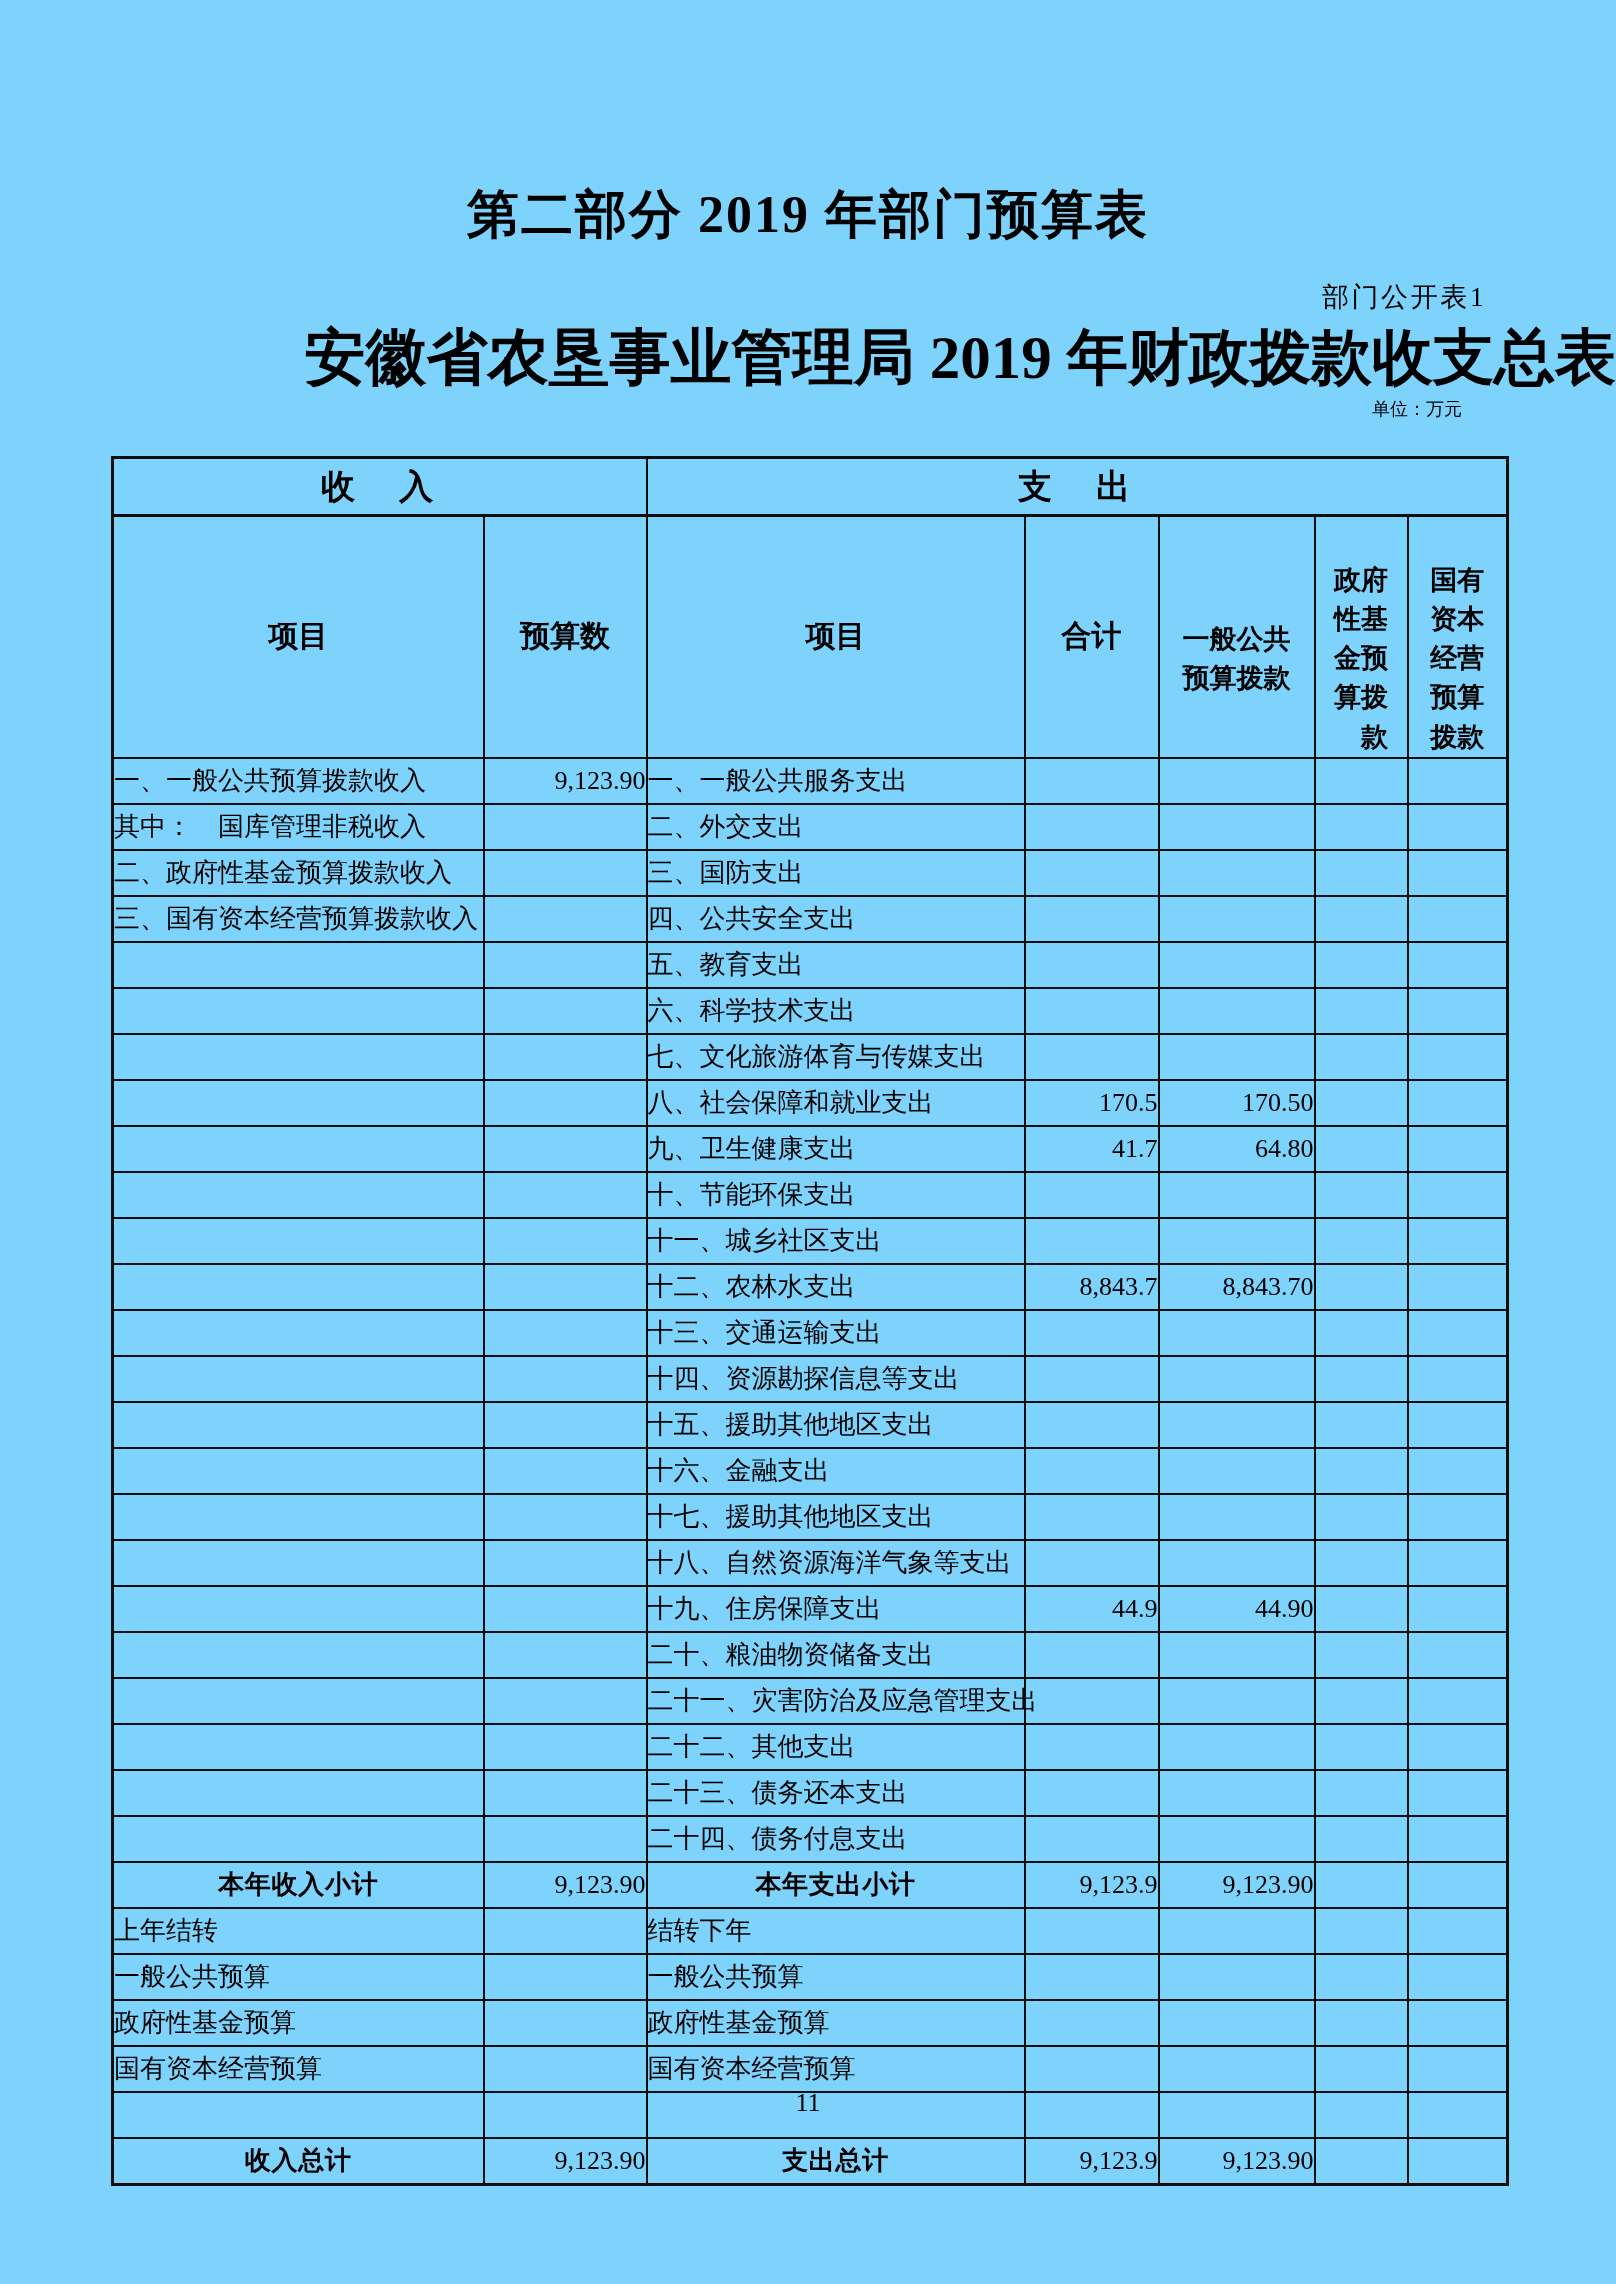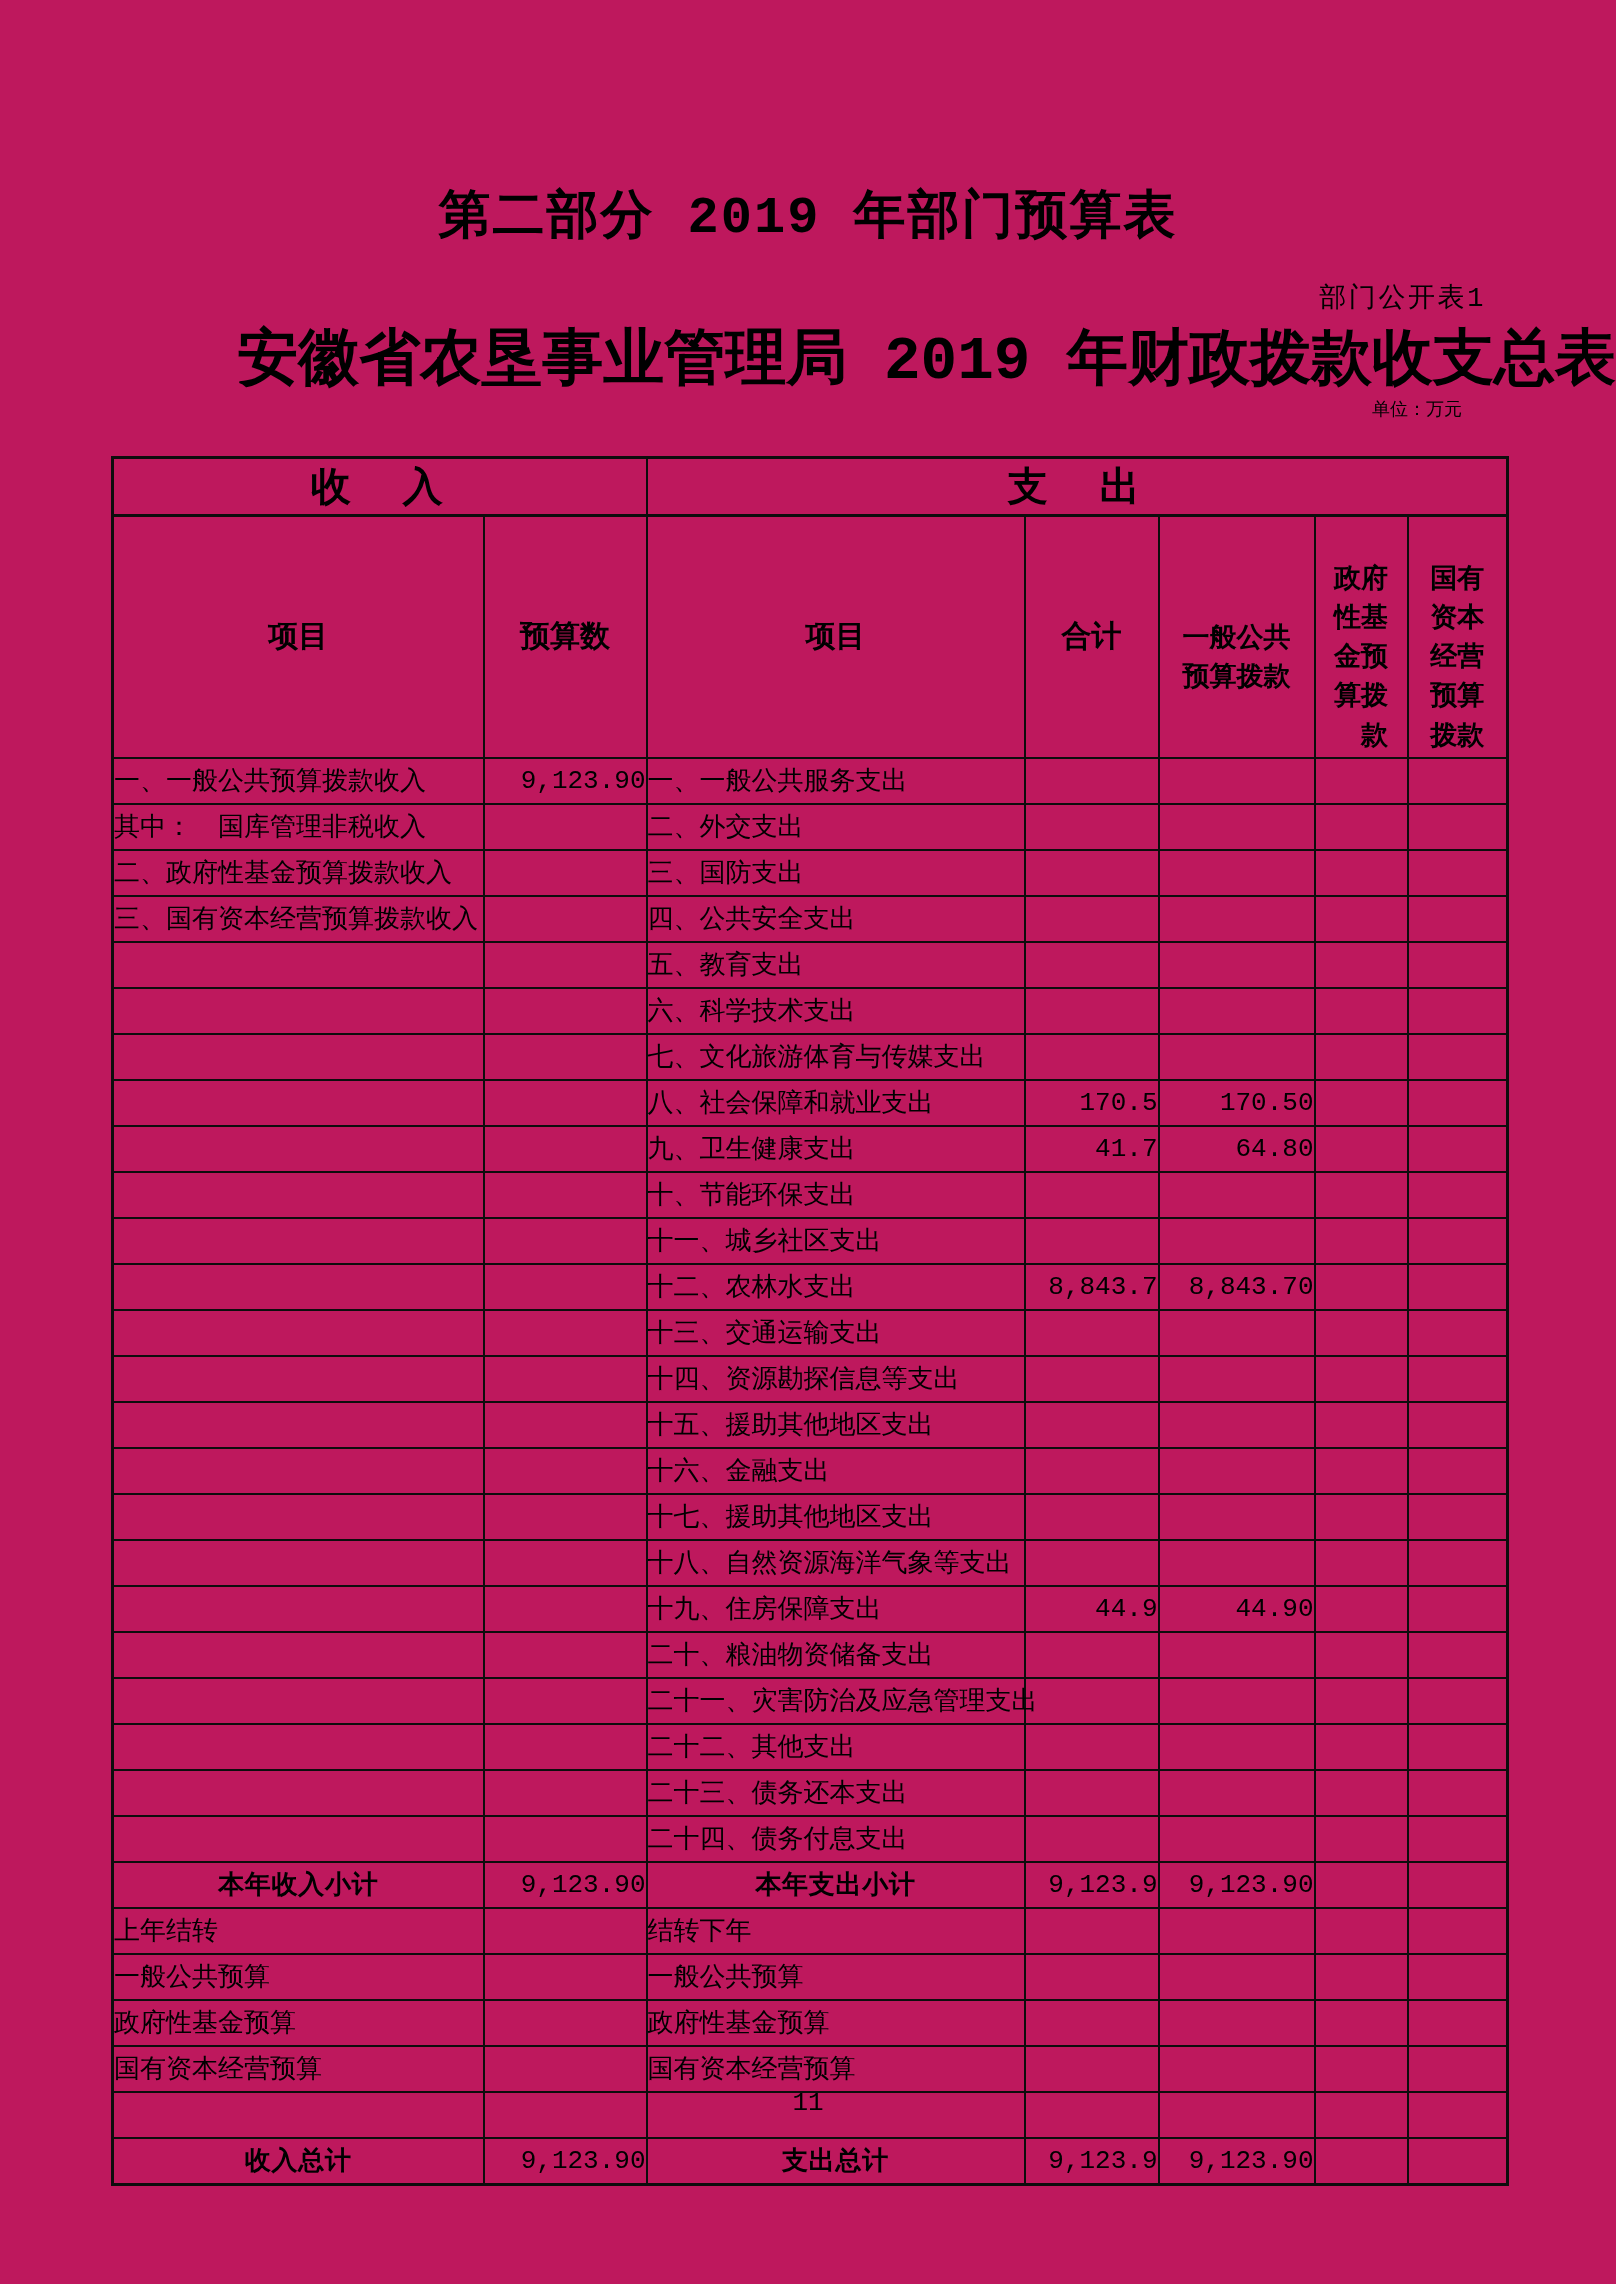--- a/index.html
+++ b/index.html
@@ -1,22 +1,22 @@
 <!DOCTYPE html>
 <html style="font-size:10.4px"><head>
 <meta charset="utf-8">
 <style>
   html, body { margin: 0; padding: 0; background: #e8e8e8; }
   .page {
     position: relative;
     width: 1616px;
     height: 2284px;
     margin: 0 auto;
-    background: #be185d;
-    font-family: Liberation Mono, monospace;
+    background: #7dd3fc;
+    font-family: Liberation Serif, serif;
     color: #000;
     overflow: hidden;
   }
   .section-title {
     position: absolute;
     top: 180px; left: 0; right: 0;
     text-align: center;
     font-size: 52px;
     font-weight: bold;
     letter-spacing: 2px;
@@ -50,21 +50,21 @@
     border: 3.9px solid #0d0d0d;
   }
   table.budget th, table.budget td {
     border: 2px solid #0d0d0d;
     padding: 0;
     overflow: visible;
     white-space: nowrap;
   }
   tr.hdr1 th {
     height: 55px;
-    font-size: 40px;
+    font-size: 34px;
     font-weight: bold;
     text-align: center;
     vertical-align: middle;
     letter-spacing: 0.15em;
     border-bottom-width: 3.3px;
   }
   tr.hdr2 th {
     height: 200px;
     font-size: 30px;
     font-weight: bold;

